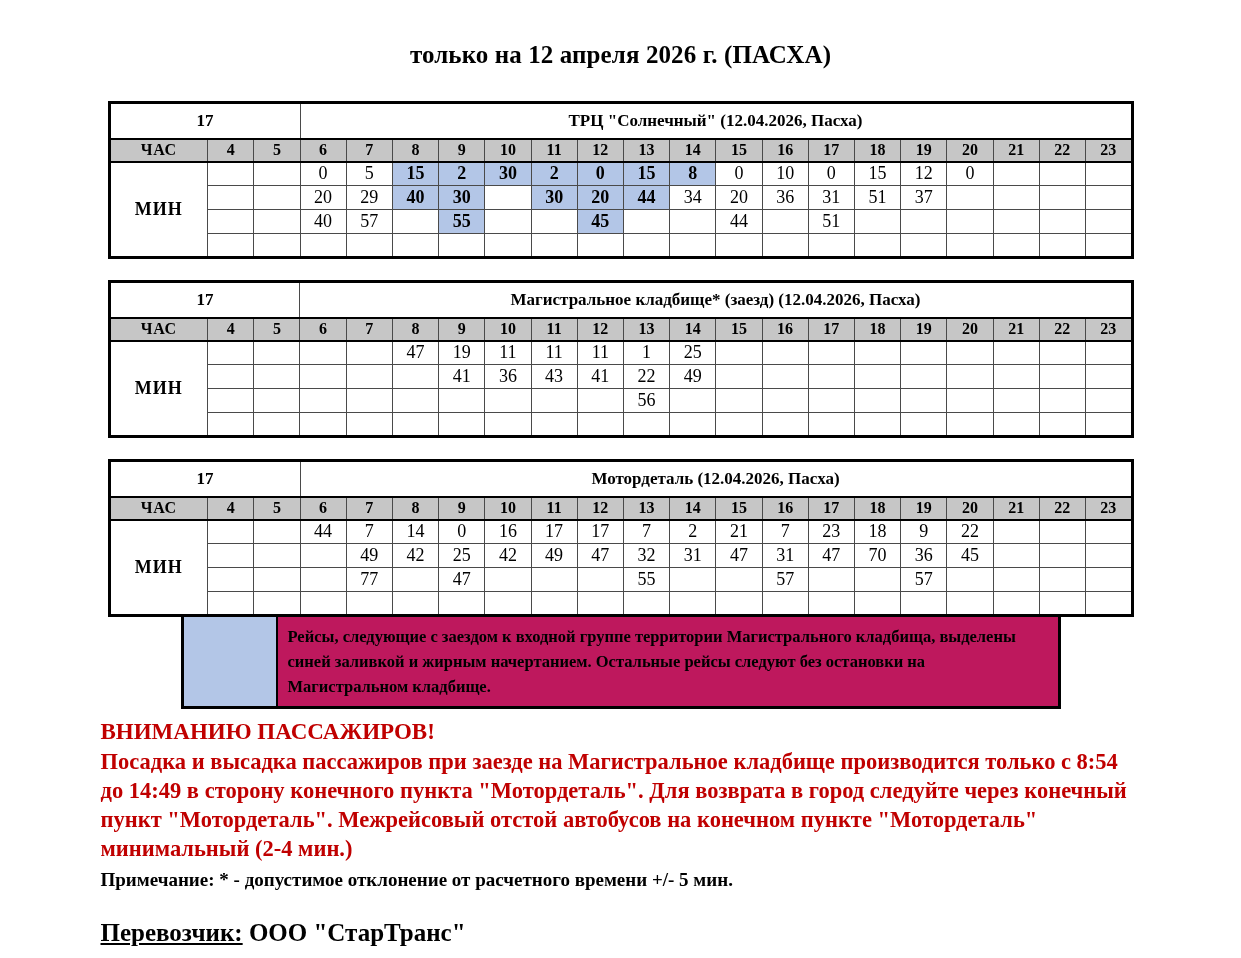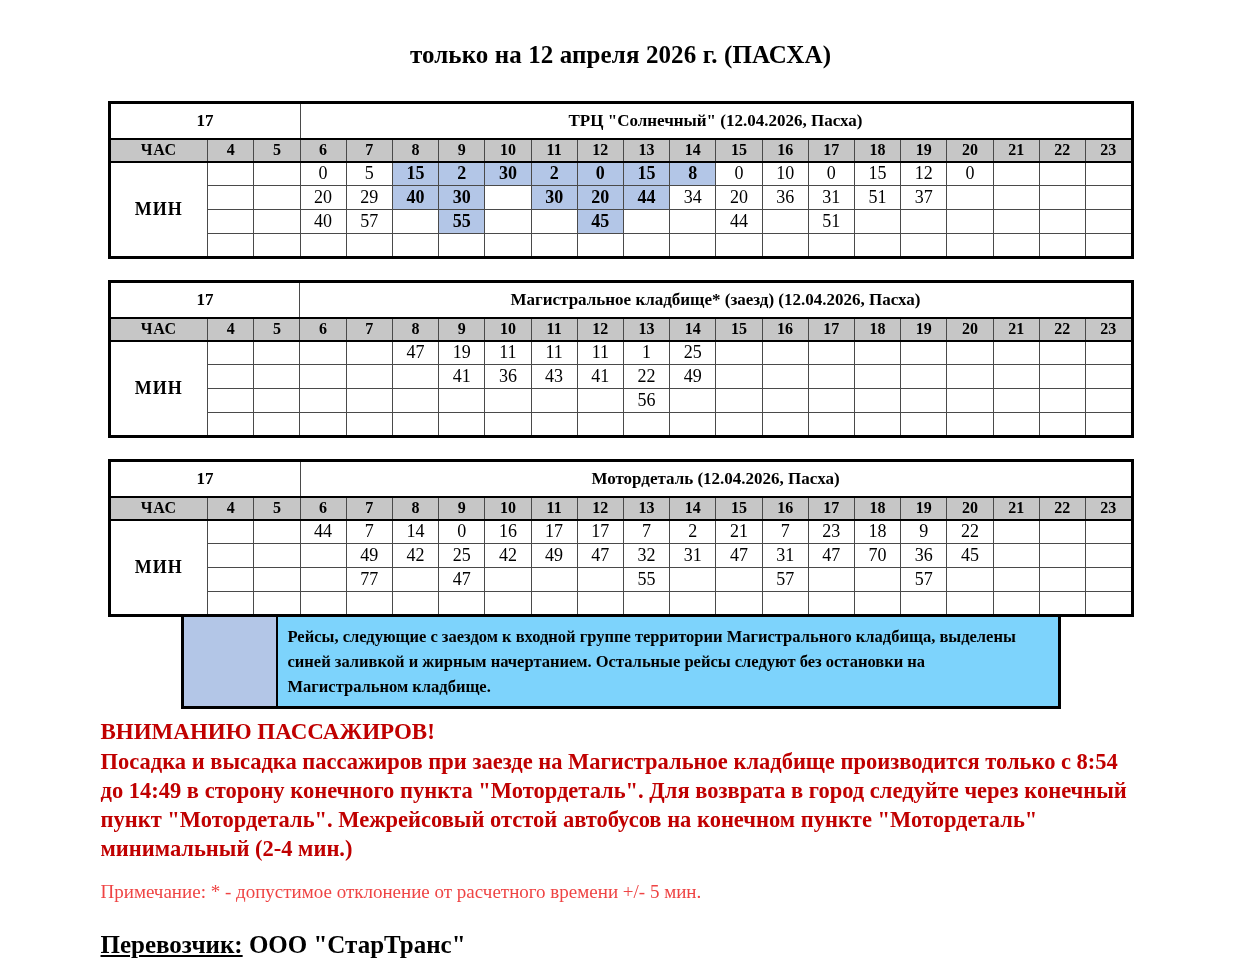--- a/index.html
+++ b/index.html
@@ -95,21 +95,21 @@
   }
 
   
   .legend {
     margin: 0 auto;
     width: 880px;
     display: flex;
     border: 3px solid #000;
     border-top: none;
     box-sizing: border-box;
-    background: #7dd3fc;
+    background: #be185d;
   }
   .legend-swatch {
     width: 92px;
     flex: 0 0 92px;
     background: #b3c6e7;
     border-right: 2px solid #000;
   }
   .legend-text {
     flex: 1;
     font-size: 16.5px;
@@ -133,26 +133,25 @@
     line-height: 30px;
     padding-top: 8px;
   }
   .notice-body {
     color: #c00000;
     font-weight: bold;
     font-size: 22.5px;
     line-height: 29px;
   }
   .note-small {
-    color: #ef4444;
-    font-weight: normal;
+    color: #000000;
+    font-weight: bold;
     font-size: 19px;
     line-height: 30px;
     padding-top: 2px;
-    margin-top: 12px;
   }
   .carrier {
     font-size: 25px;
     font-weight: bold;
     line-height: 32px;
     padding-top: 22px;
   }
   .carrier .u { text-decoration: underline; }
 </style>
 </head>

